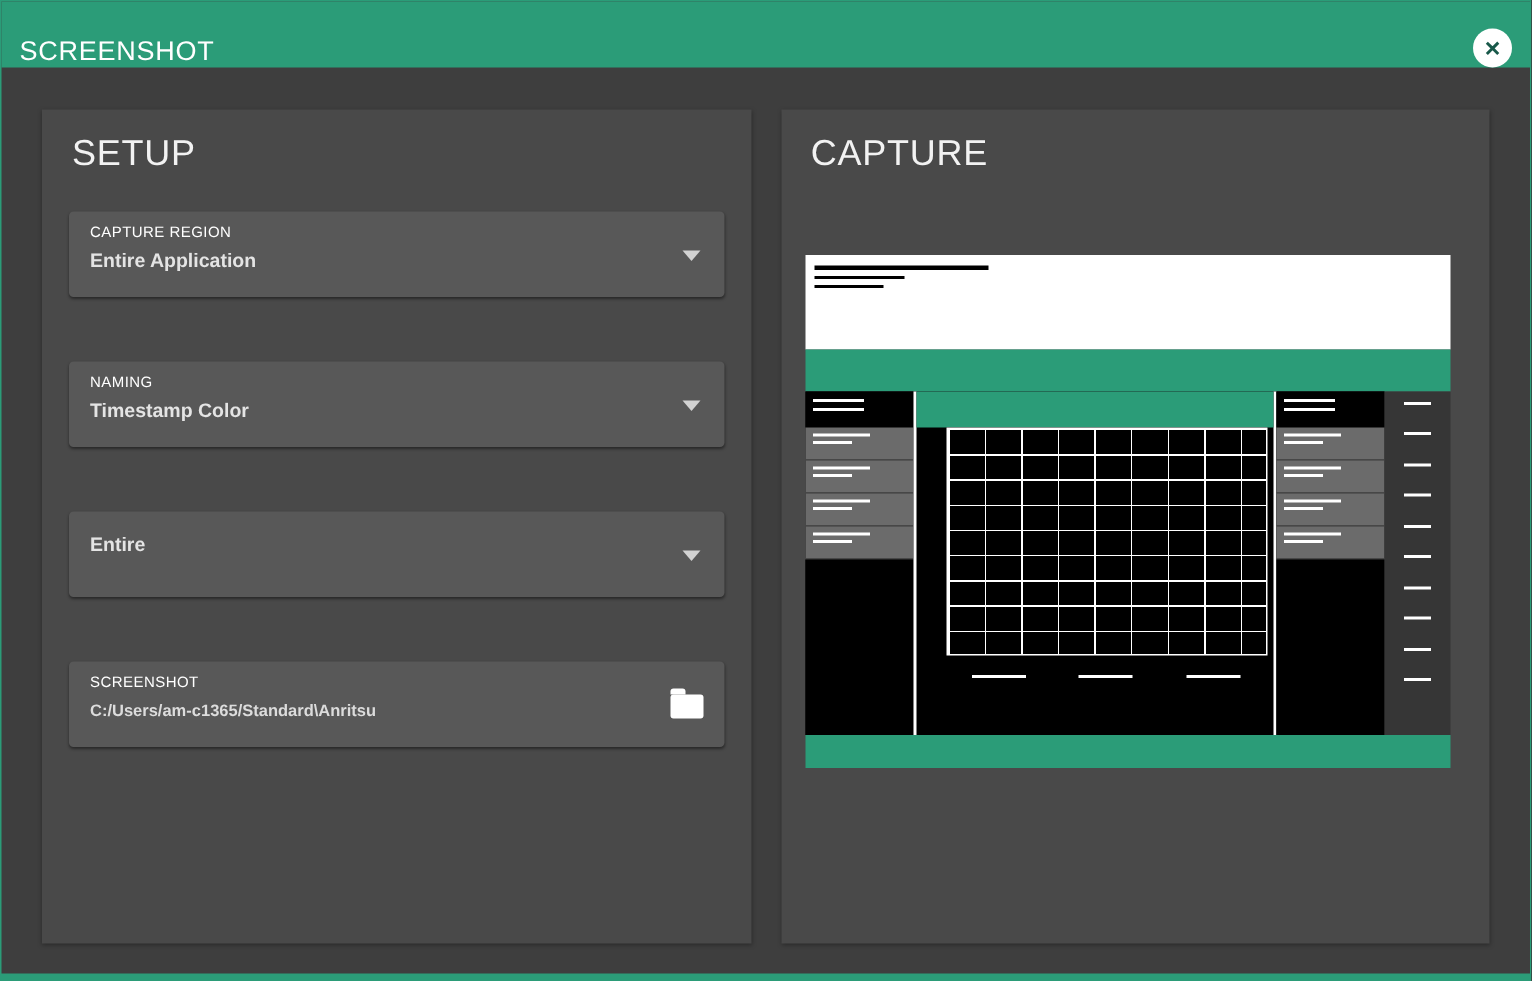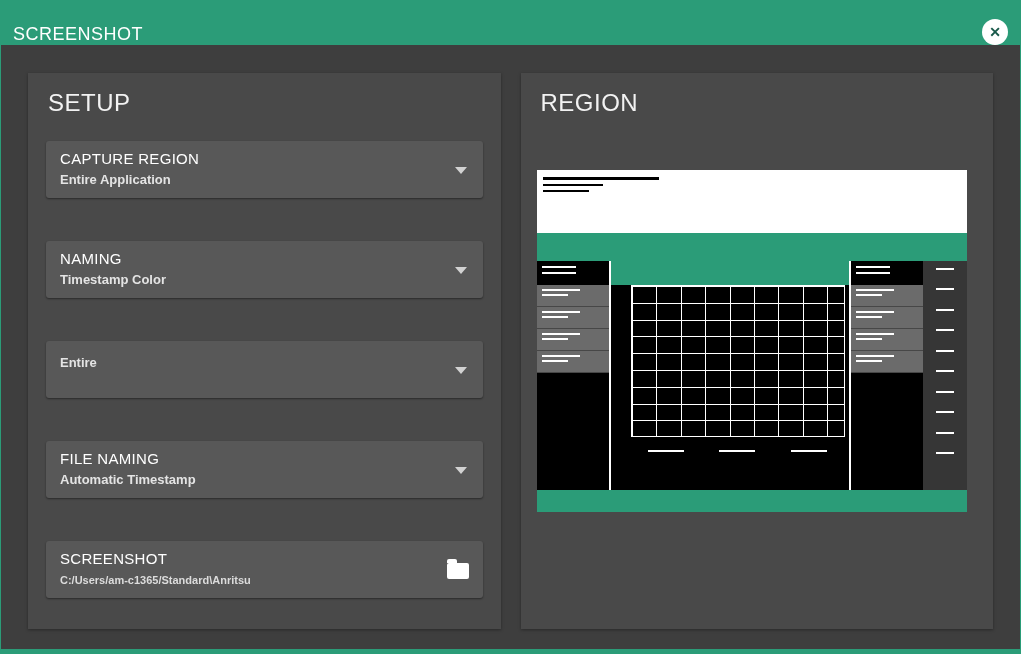--- a/index.html
+++ b/index.html
@@ -51,21 +51,21 @@
   .field{
     position:relative;
     background:#585858;
     border-radius:3px;
     box-shadow:0 1px 2px rgba(0,0,0,.45);
     padding:9px 44px 9px 14px;
     min-height:57px;
     margin:0 2px 43px 2px;
     cursor:pointer;
   }
-  .field-label{ color:#ffffff; font-size:15px; letter-spacing:.3px; }
+  .field-label{ color:#ffffff; font-size:10px; letter-spacing:.3px; }
   .field-value{ color:#e4e4e4; font-size:13px; margin-top:5px;font-weight:bold; }
   .field-value.small{ font-size:11px; margin-top:7px; color:#dcdcdc; }
   .caret{
     position:absolute; right:16px; top:50%; margin-top:-3px;
     width:0; height:0;
     border-left:6px solid transparent;
     border-right:6px solid transparent;
     border-top:7px solid #d2d2d2;
   }
   .folder{
@@ -157,35 +157,30 @@
         <div class="field-label">NAMING</div>
         <div class="field-value">Timestamp Color</div>
         <span class="caret"></span>
       </div>
 
       <div class="field">
         <div class="field-value">Entire</div>
         <span class="caret"></span>
       </div>
 
-      <div class="field">
-        <div class="field-label">FILE NAMING</div>
-        <div class="field-value">Automatic Timestamp</div>
-        <span class="caret"></span>
-      </div>
 
       <div class="field">
         <div class="field-label">SCREENSHOT</div>
         <div class="field-value small">C:/Users/am-c1365/Standard\Anritsu</div>
         <span class="folder"></span>
       </div>
     </section>
 
     <section class="panel">
-      <h2>REGION</h2>
+      <h2>CAPTURE</h2>
 
       <div class="pv">
         <div class="pv-head">
           <div class="ln ln1"></div>
             <div class="ln ln2"></div>
             <div class="ln ln3"></div>
         </div>
         <div class="pv-teal"></div>
         <div class="pv-body">
 

